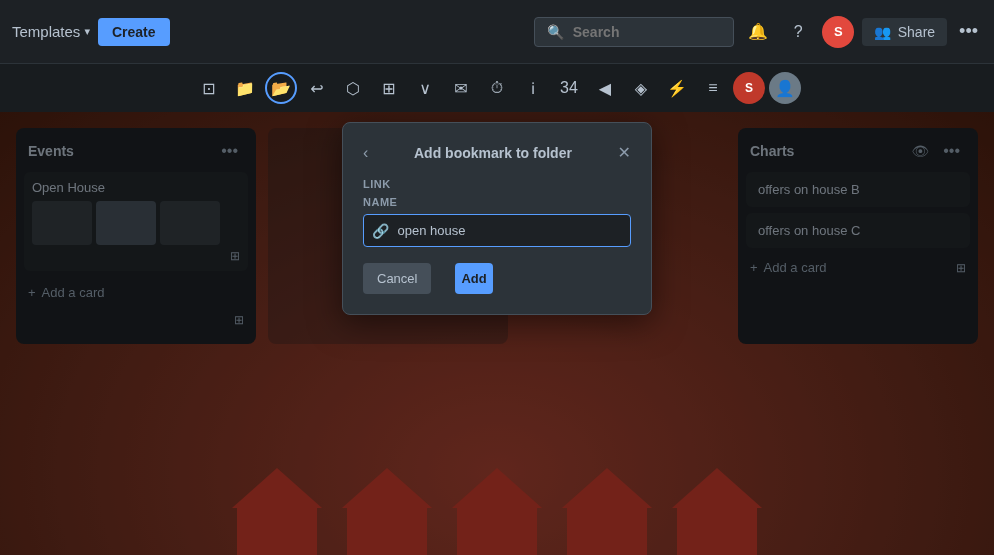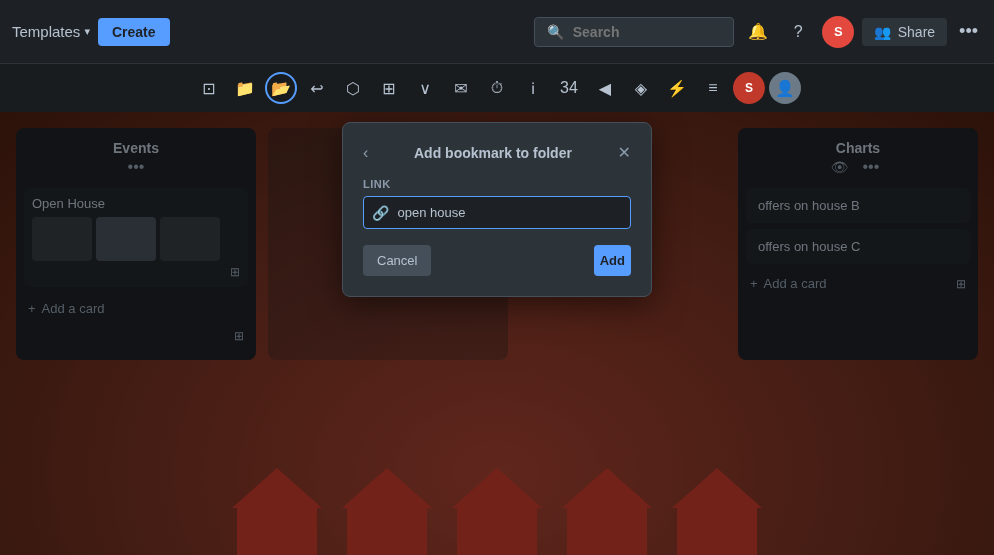--- a/index.html
+++ b/index.html
@@ -94,21 +94,21 @@
     .columns {
       position: absolute; top: 16px; left: 16px; right: 16px;
       display: flex; gap: 12px;
     }
     .column {
       background: #1d2125; border-radius: 8px; width: 240px; min-width: 240px;
       padding: 12px 8px;
     }
     .col-header {
       display: flex; align-items: center; justify-content: space-between;
-      margin-bottom: 10px; padding: 0 4px; flex-direction: column;
+      margin-bottom: 10px; padding: 0 4px;
     }
     .col-title { color: #b6c2cf; font-size: 14px; font-weight: 600; }
     .col-menu { color: #8c9bab; cursor: pointer; font-size: 16px; padding: 2px 6px; }
     .col-eye { color: #8c9bab; cursor: pointer; font-size: 14px; margin-right: 4px; }
     .card {
       background: #22272b; border-radius: 6px; margin-bottom: 8px;
       padding: 8px; cursor: pointer;
     }
     .card-title { color: #b6c2cf; font-size: 13px; margin-bottom: 6px; }
     .card-thumbs {
@@ -157,21 +157,21 @@
     .name-input-wrapper {
       position: relative; display: flex; align-items: center;
       background: #1d2125; border: 1.5px solid #579dff; border-radius: 4px;
       margin-bottom: 16px;
     }
     .name-input-icon { color: #579dff; padding: 0 8px; font-size: 14px; }
     .name-input {
       flex: 1; background: transparent; border: none; outline: none;
       color: #b6c2cf; font-size: 13px; padding: 8px 10px 8px 0;
     }
-    .dialog-actions { display: flex; gap: 16px; justify-content: space-between; }
+    .dialog-actions { display: flex; gap: 24px; justify-content: flex-start; }
     .btn-cancel {
       background: #454f59; color: #b6c2cf; border: none; border-radius: 4px;
       padding: 8px 14px; font-size: 13px; cursor: pointer;
     }
     .btn-add {
       background: #579dff; color: #1d2125; border: none; border-radius: 4px;
       padding: 8px 6px; font-size: 13px; font-weight: 600; cursor: pointer;
     }
   </style>
 </head>
@@ -297,20 +297,21 @@
   </div>
 
   <div class="overlay">
     <div class="dialog">
       <div class="dialog-header">
         <span class="dialog-back">‹</span>
         <span class="dialog-title">Add bookmark to folder</span>
         <span class="dialog-close">✕</span>
       </div>
       <div class="dialog-label">Link</div>
+      <div class="dialog-label">Name</div>
       <div class="name-input-wrapper">
         <span class="name-input-icon">🔗</span>
         <input class="name-input" type="text" value="open house" style="">
       </div>
       <div class="dialog-actions">
         <button class="btn-cancel">Cancel</button>
         <button class="btn-add">Add</button>
       </div>
     </div>
   </div>

